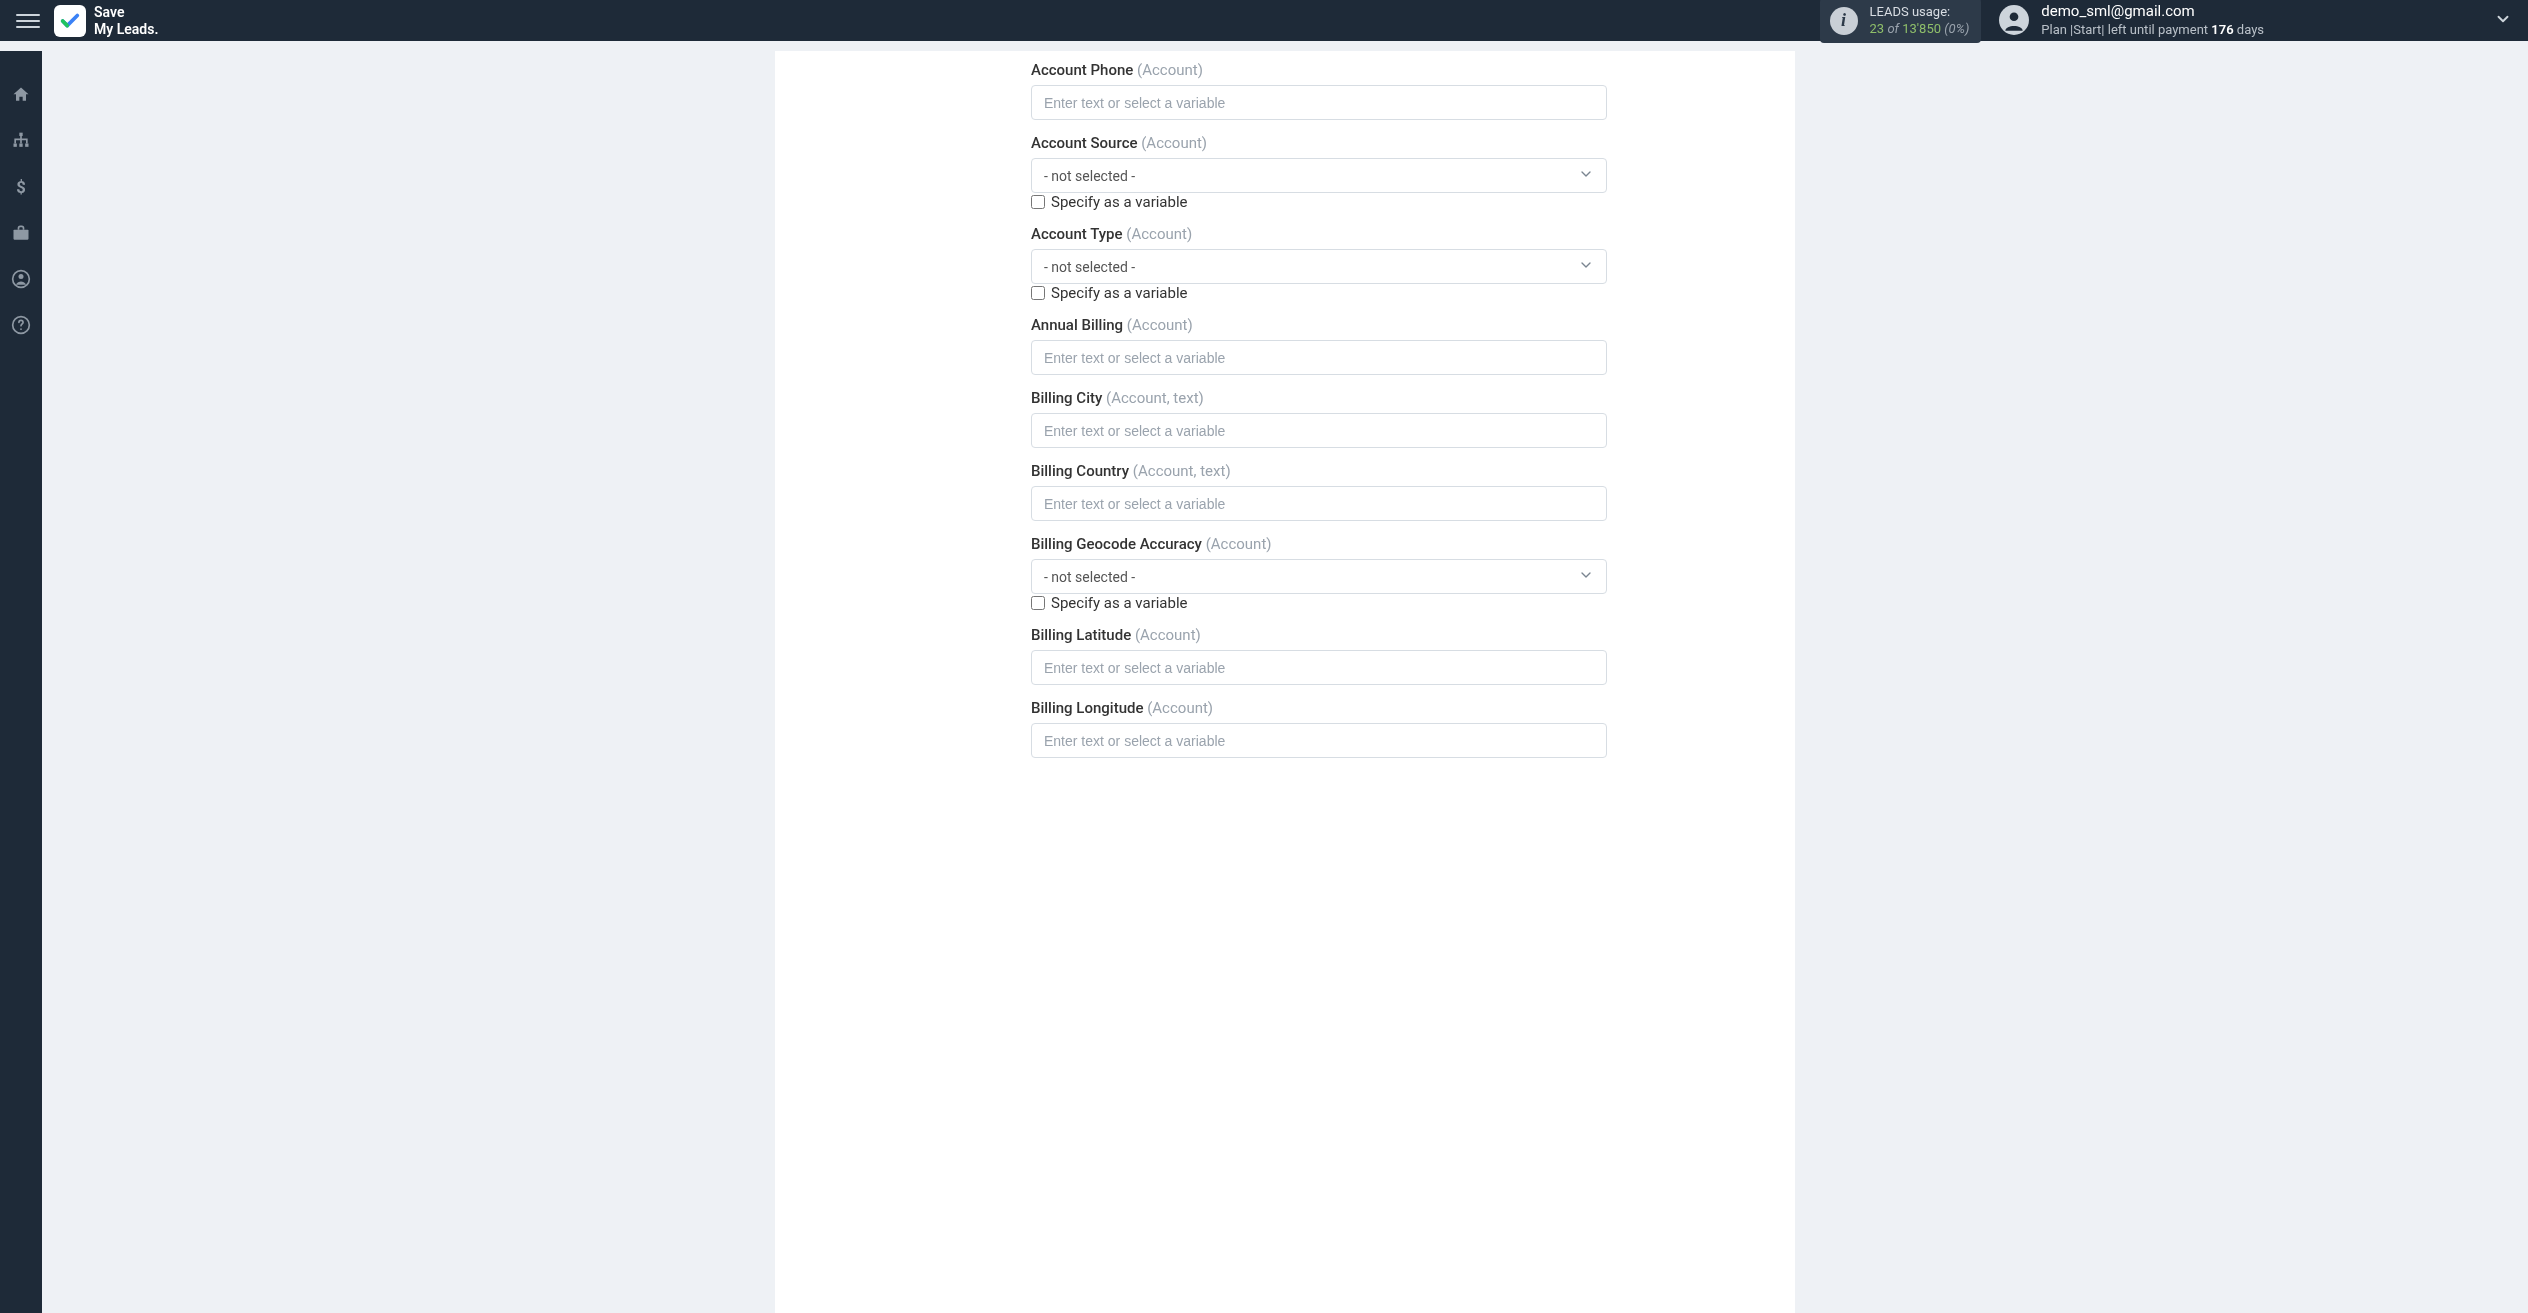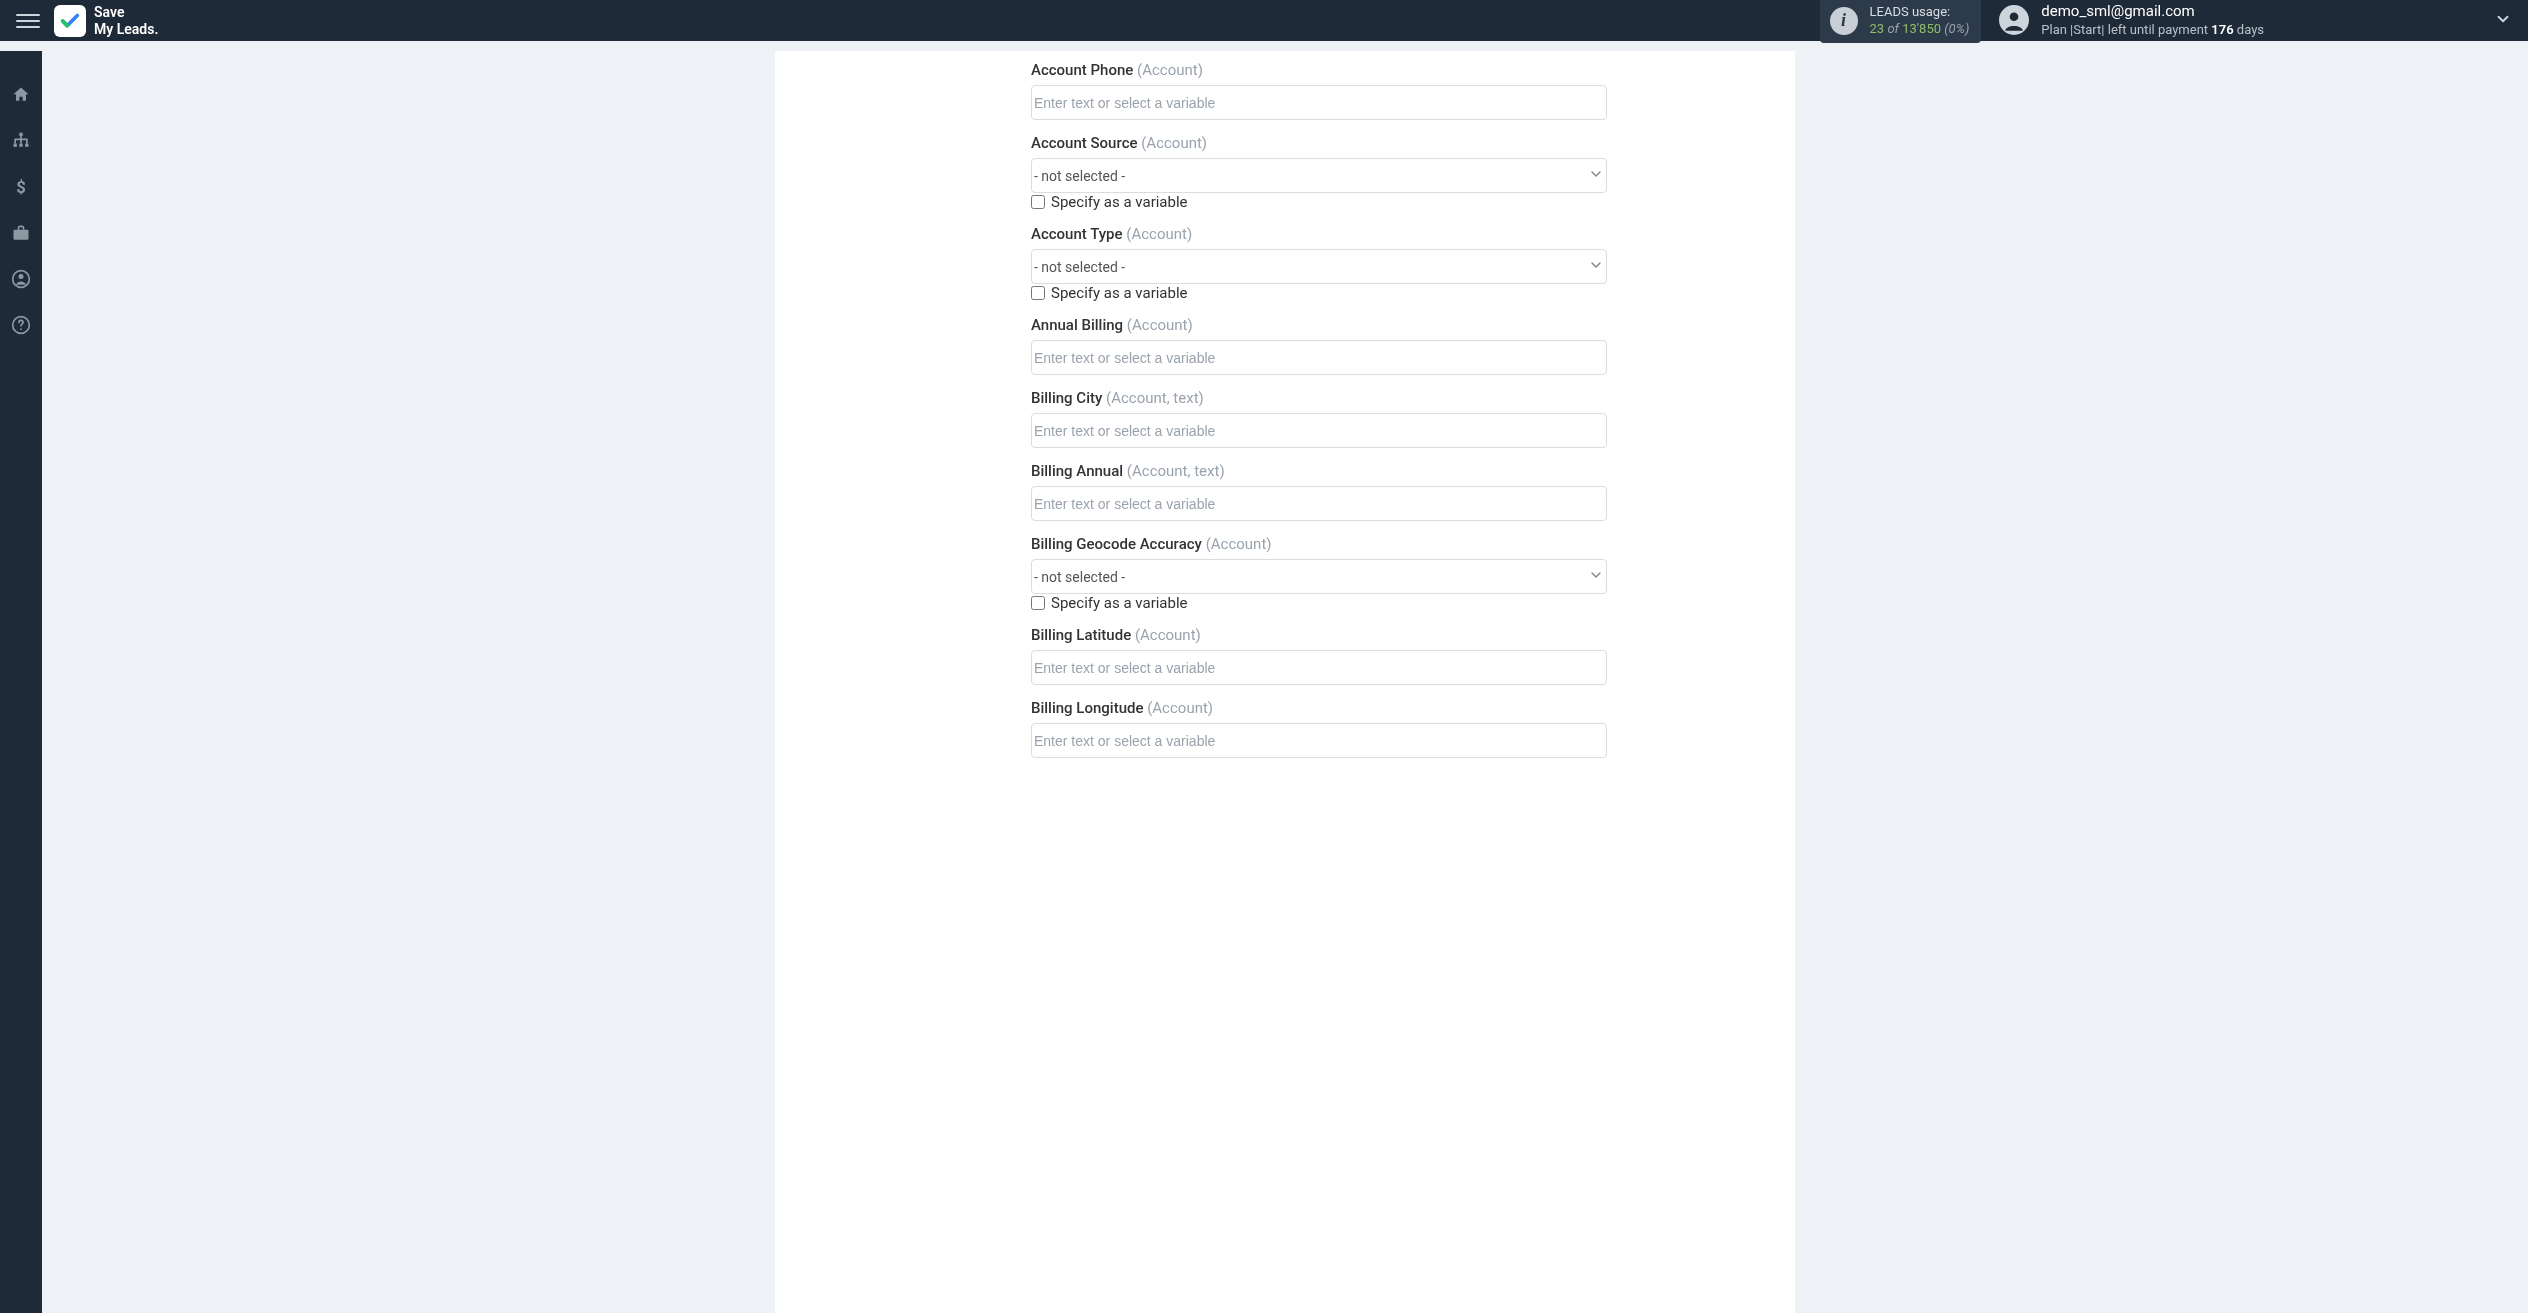--- a/index.html
+++ b/index.html
@@ -160,21 +160,21 @@
       margin-bottom: 6px;
       display: block;
     }
     .field-label .main { color: #333; font-weight: 500; }
     .field-label .hint { color: #9aa3ad; font-weight: 400; }
     .text-input, .select-input {
       width: 100%;
       height: 35px;
       border: 1px solid #d7dde3;
       border-radius: 4px;
-      padding: 0 2px;
+      padding: 0 12px;
       font-size: 14px;
       color: #333;
       background: #fff;
     }
     .text-input::placeholder { color: #9aa3ad; }
     .select-input {
       display: flex;
       align-items: center;
       justify-content: space-between;
       cursor: pointer;
@@ -357,21 +357,21 @@
       <div class="field-group">
         <label class="field-label">
           <span class="main">Billing City</span>
           <span> </span><span class="hint">(Account, text)</span>
         </label>
         <input type="text" class="text-input" placeholder="Enter text or select a variable" style="">
       </div>
 
       <div class="field-group">
         <label class="field-label">
-          <span class="main">Billing Annual</span>
+          <span class="main">Billing Country</span>
           <span> </span><span class="hint">(Account, text)</span>
         </label>
         <input type="text" class="text-input" placeholder="Enter text or select a variable" style="">
       </div>
 
       <div class="field-group">
         <label class="field-label">
           <span class="main">Billing Geocode Accuracy</span>
           <span> </span><span class="hint">(Account)</span>
         </label>

